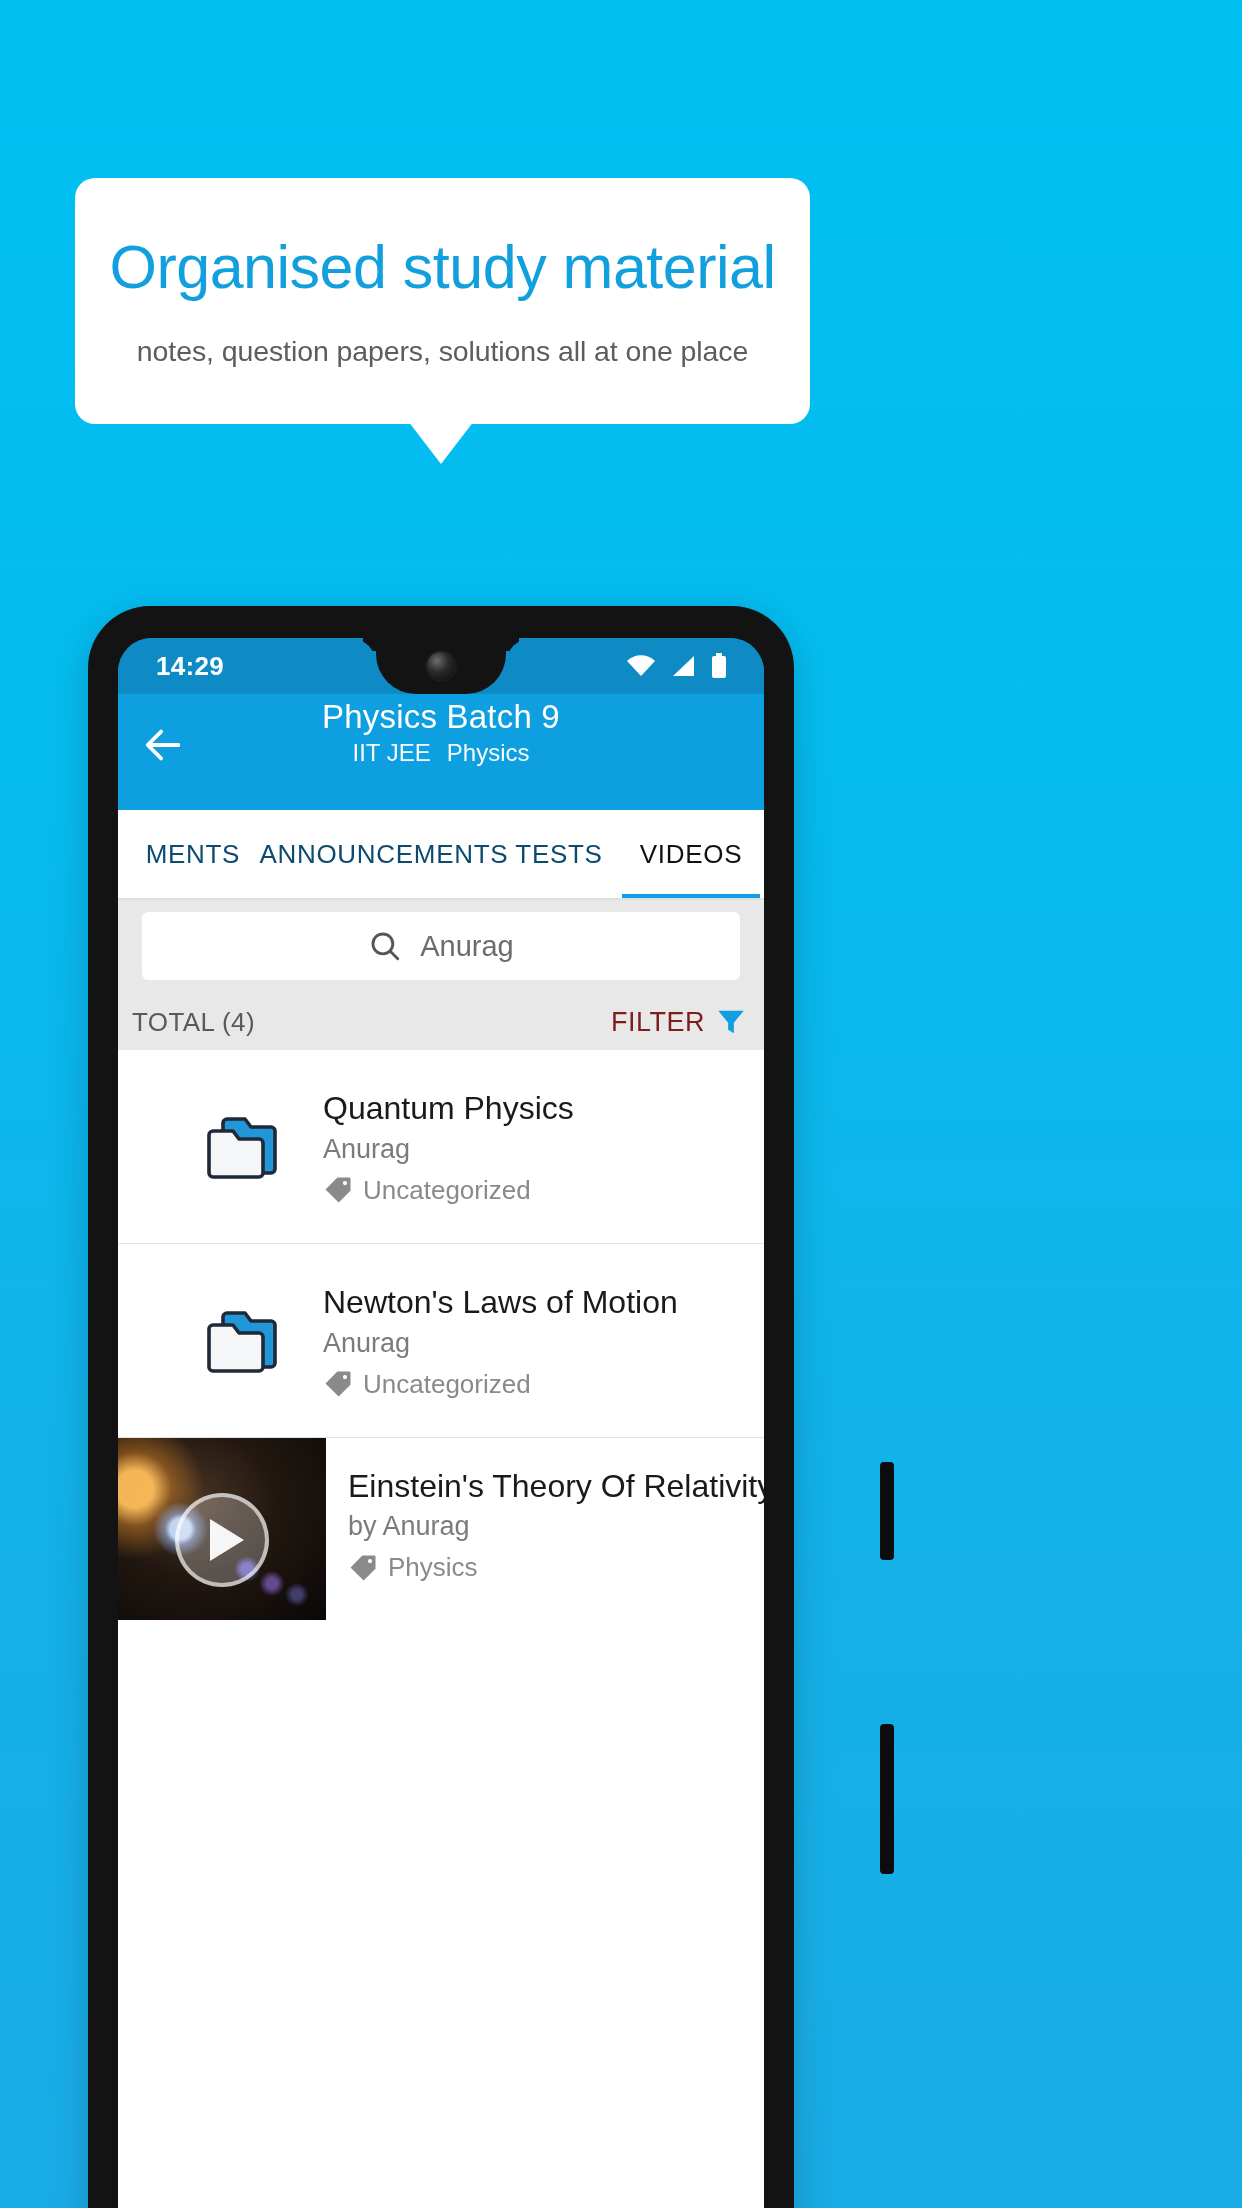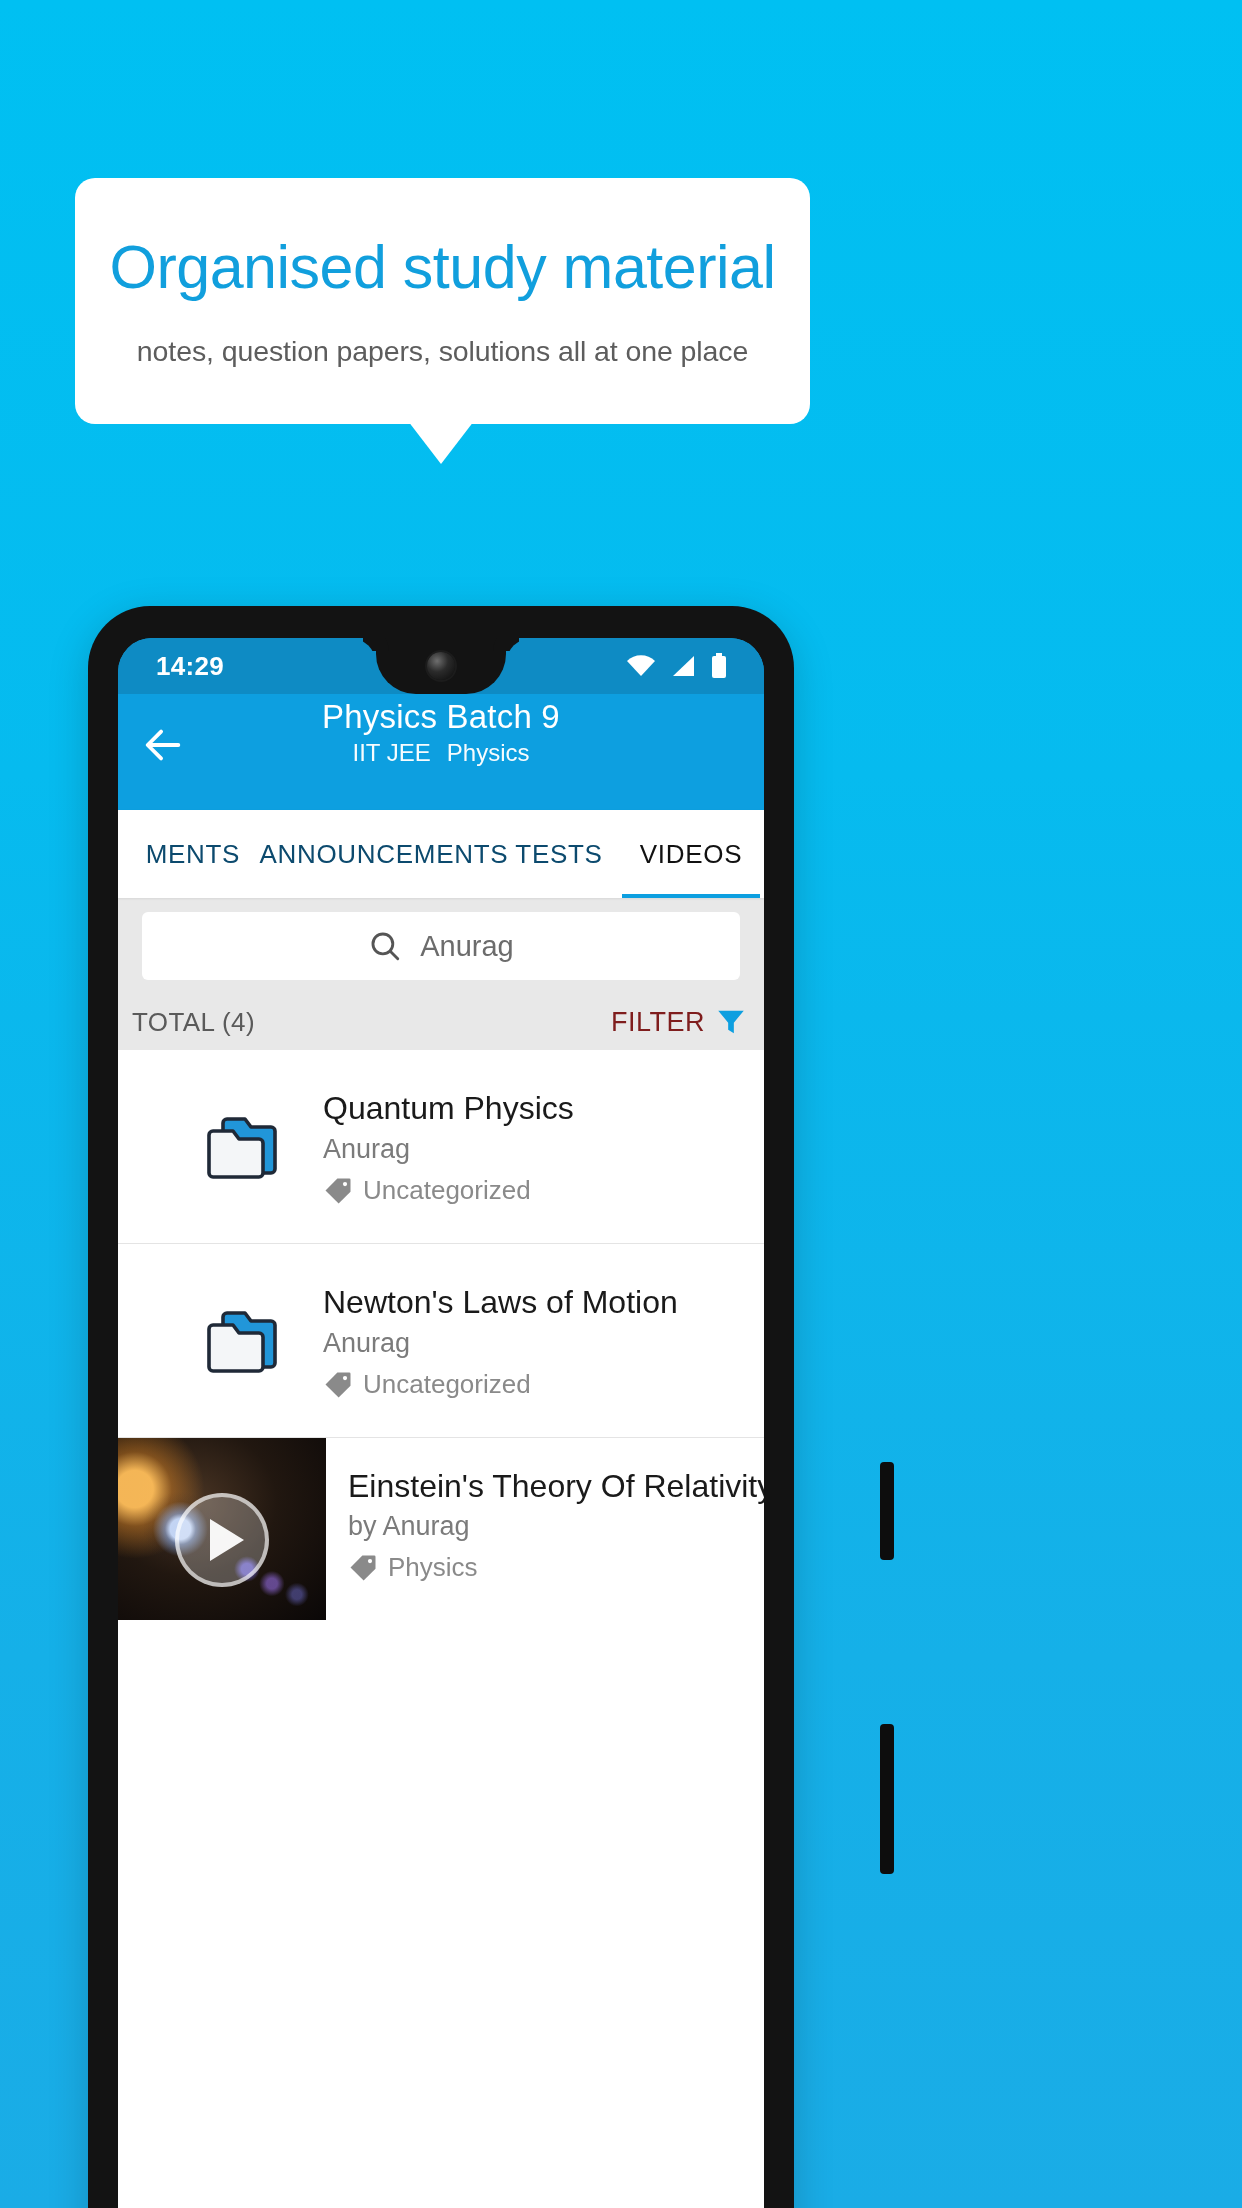--- a/index.html
+++ b/index.html
@@ -136,21 +136,21 @@
   #list {
     position:absolute; left:0; top:412px; right:0; bottom:0;
     background:#ffffff; z-index:1; overflow:hidden;
   }
   .row { display:flex; align-items:center; border-bottom:1px solid #e4e4e4; }
   .row.folder { height:194px; padding-left:87px; }
   .row-icon { width:112px; flex:0 0 112px; display:flex; align-items:center; }
   .row-text { flex:1; padding-left:6px; }
   .row-title { font-size:32px; color:#1a1a1a; line-height:1.25; white-space:nowrap; }
   .row-author { font-size:27px; color:#7b7b7b; margin-top:6px; }
-  .row-tag { display:flex; align-items:flex-end; gap:10px; margin-top:10px; }
+  .row-tag { display:flex; align-items:flex-start; gap:10px; margin-top:10px; }
   .row-tagtext { font-size:26px; color:#8a8a8a; }
   #video-row { display:flex; height:182px; }
   #video-thumb {
     position:relative; width:208px; flex:0 0 208px;
     background:
       radial-gradient(circle at 30% 50%, rgba(200,220,255,0.95) 0 6%, rgba(140,180,250,0.55) 9%, rgba(40,30,30,0.1) 16%, transparent 22%),
       radial-gradient(circle at 8% 28%, rgba(255,190,90,0.95) 0 8%, rgba(230,140,40,0.45) 16%, transparent 30%),
       radial-gradient(circle at 62% 72%, rgba(120,110,240,0.75) 0 3%, transparent 7%),
       radial-gradient(circle at 74% 80%, rgba(150,110,230,0.6) 0 2.5%, transparent 6%),
       radial-gradient(circle at 86% 86%, rgba(120,120,230,0.45) 0 2%, transparent 5%),

